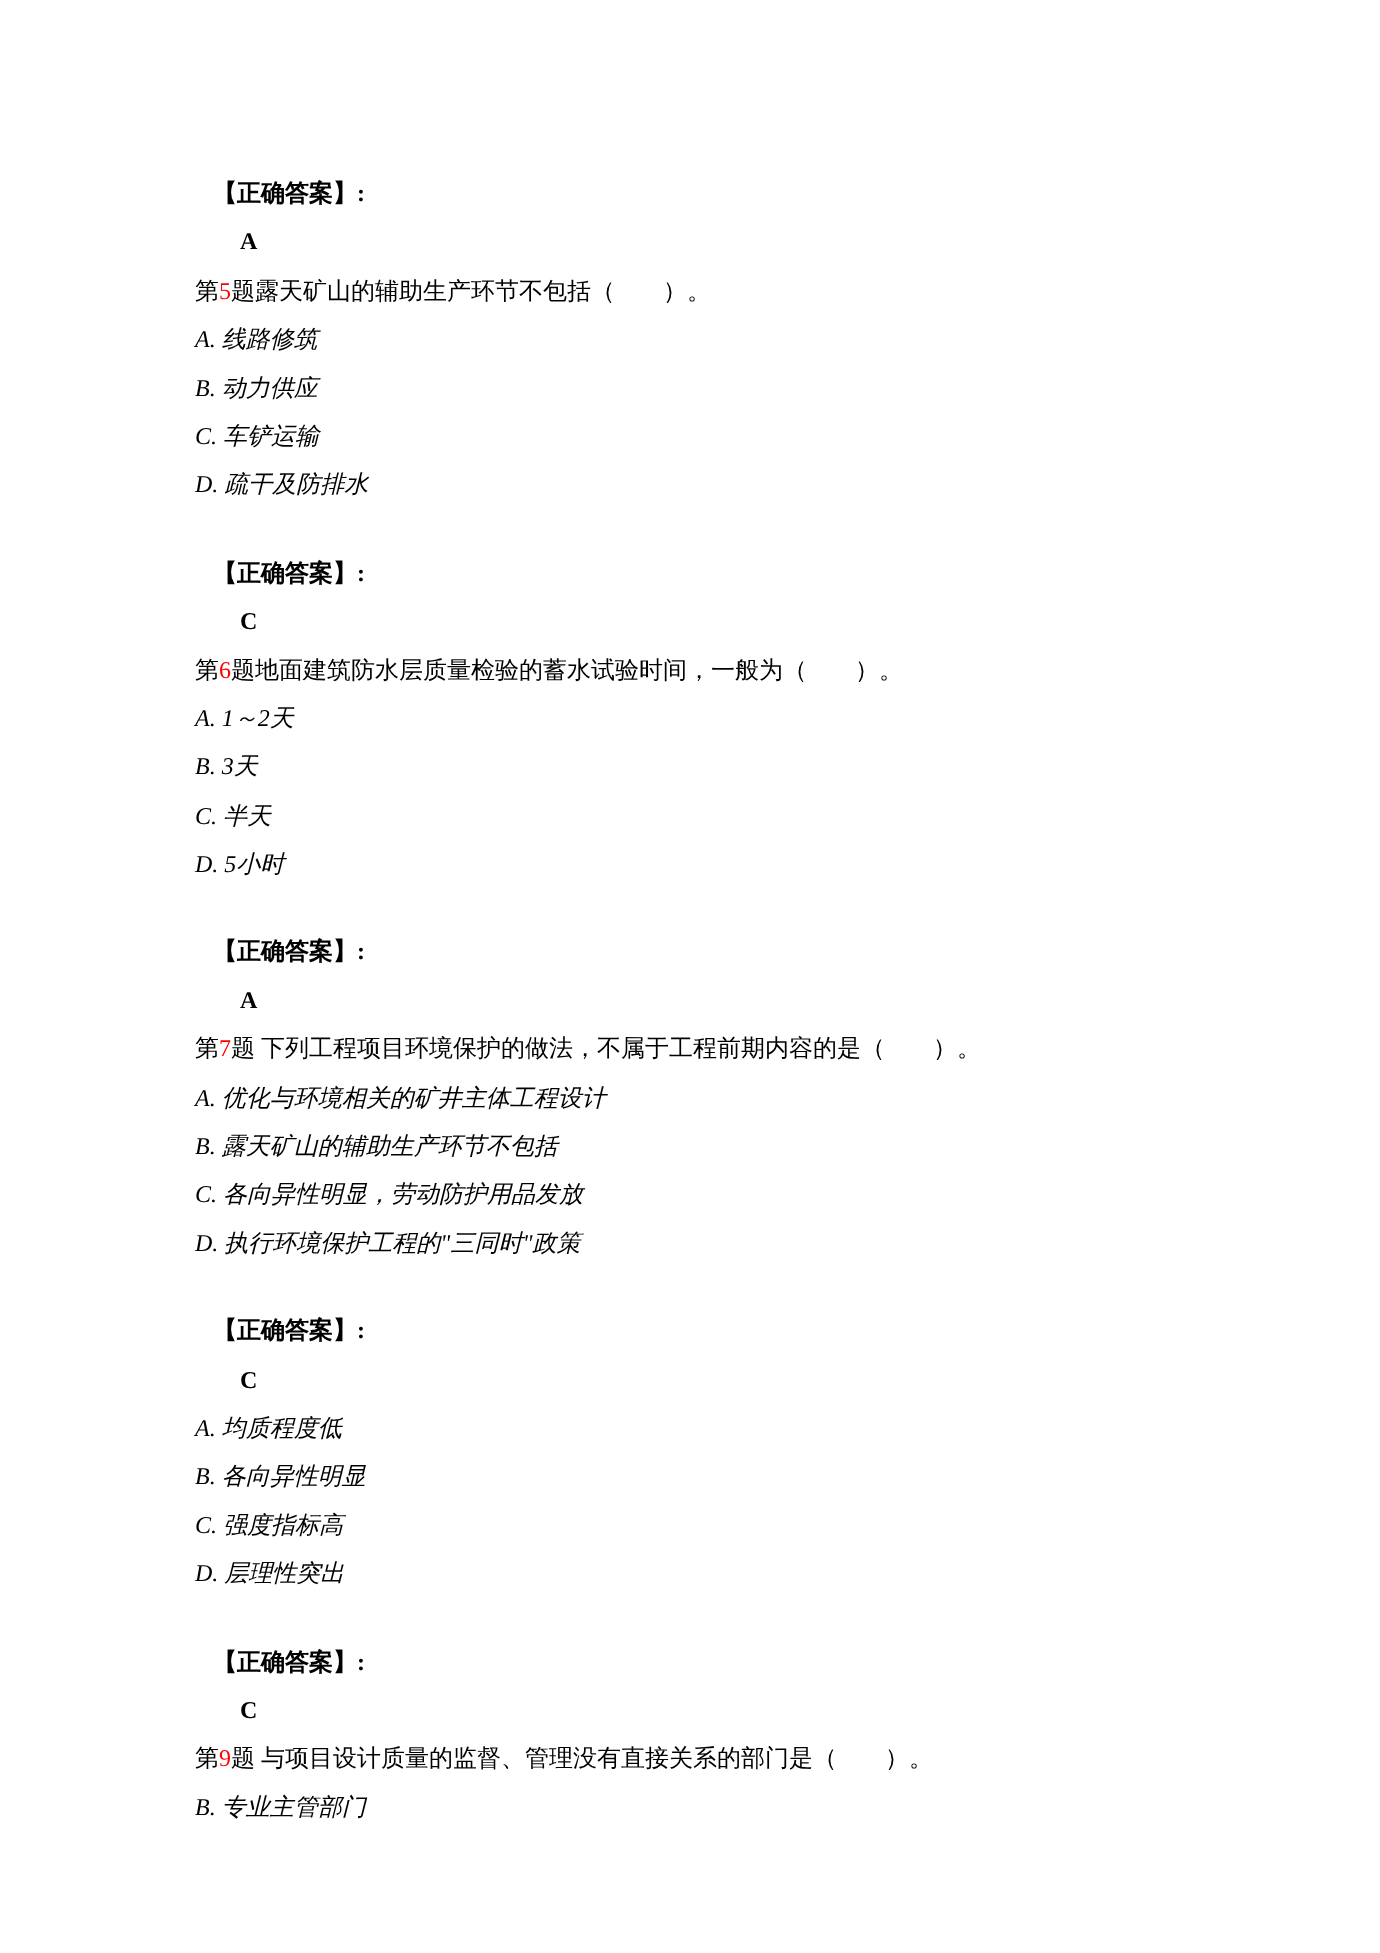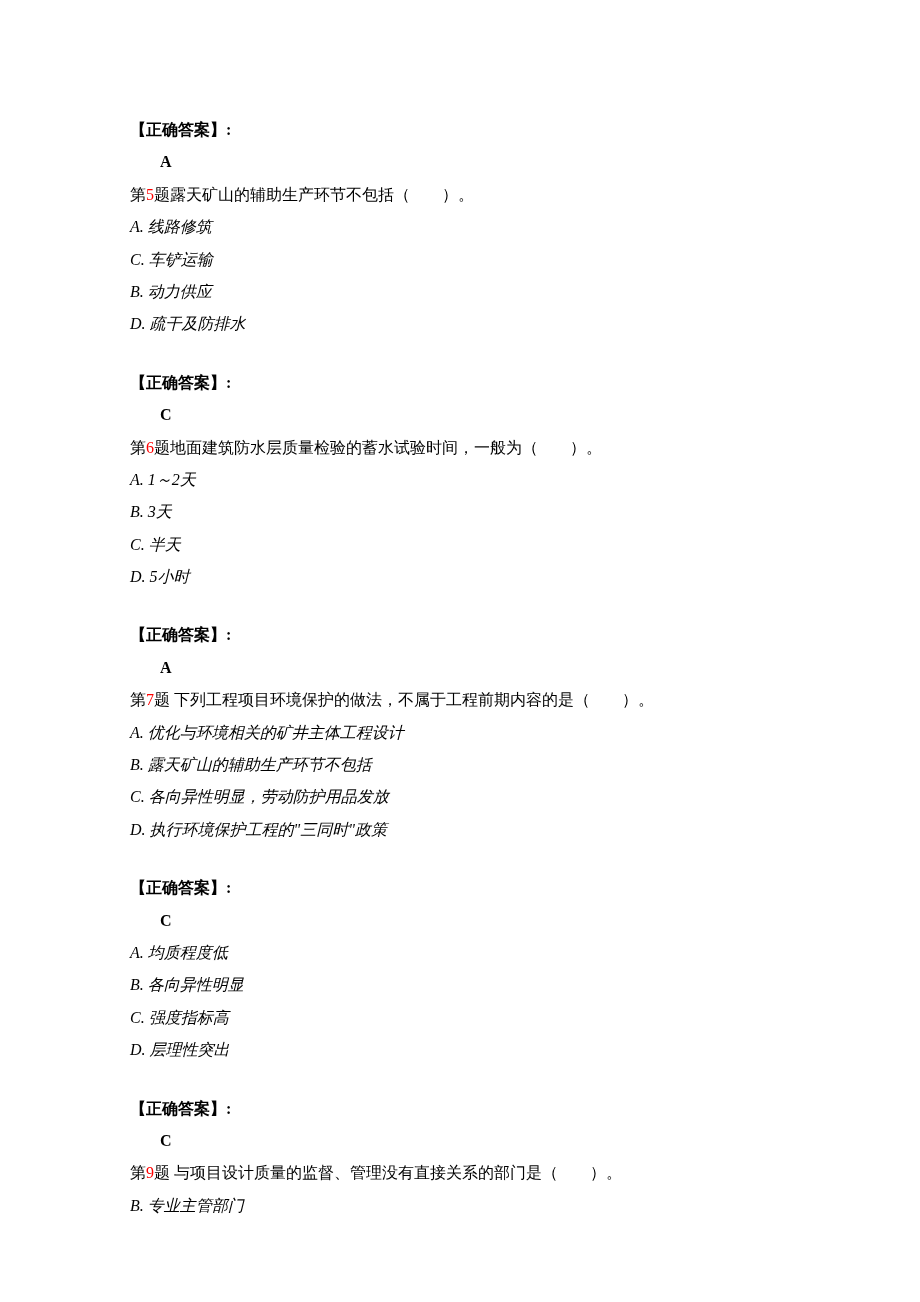--- a/index.html
+++ b/index.html
@@ -12,20 +12,21 @@
       font-family: "SimSun", "宋体", serif;
       font-size: 16px;
       line-height: 1.9;
       color: #000000;
       padding: 115px 130px 60px 130px;
       width: 920px;
     }
     .answer-label {
       font-weight: bold;
       color: #000000;
+      margin-left: 12px;
     }
     .answer-value {
       font-weight: bold;
       padding-left: 30px;
       margin-top: 2px;
       margin-bottom: 2px;
     }
     .question-line {
       margin-top: 0;
     }
@@ -48,22 +49,22 @@
 
 <div>
 
   <div class="answer-label">【正确答案】:</div>
   <div class="answer-value">A</div>
 
   <div class="question-line">
     <span class="question-prefix">第</span><span class="question-number">5</span><span class="question-prefix">题</span><span>露天矿山的辅助生产环节不包括（　　）。</span>
   </div>
   <div class="option">A. 线路修筑</div>
+  <div class="option">B. 动力供应</div>
   <div class="option">C. 车铲运输</div>
-  <div class="option">B. 动力供应</div>
   <div class="option">D. 疏干及防排水</div>
 
   <div class="spacer"></div>
 
   <div class="answer-label">【正确答案】:</div>
   <div class="answer-value">C</div>
 
   <div class="question-line">
     <span class="question-prefix">第</span><span class="question-number">6</span><span class="question-prefix">题</span><span>地面建筑防水层质量检验的蓄水试验时间，一般为（　　）。</span>
   </div>

